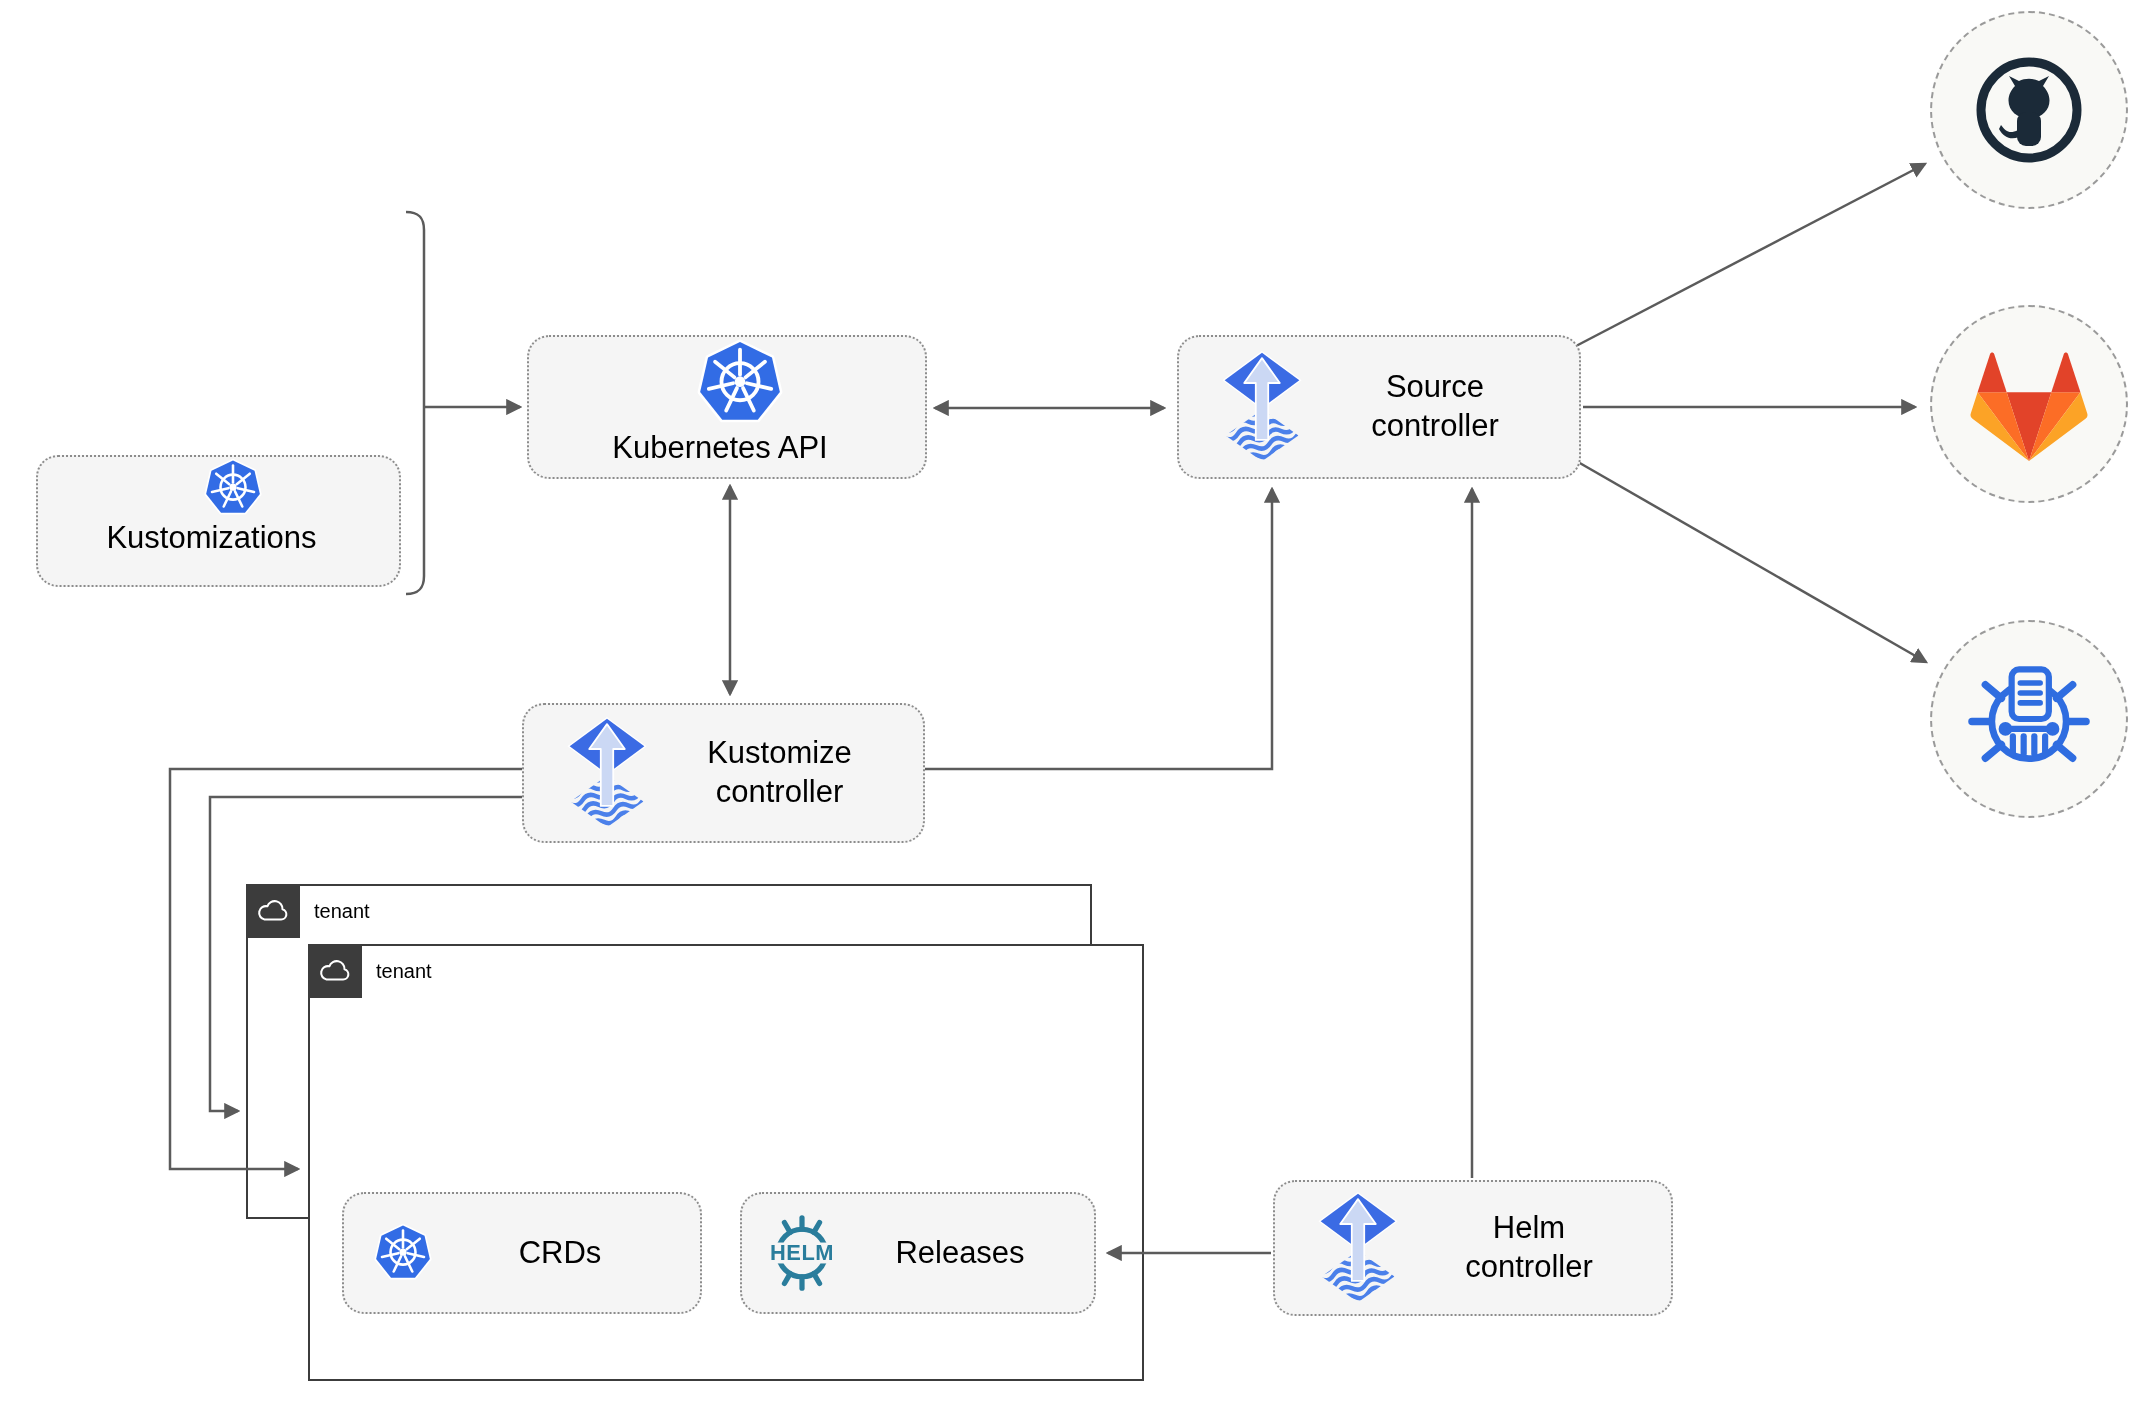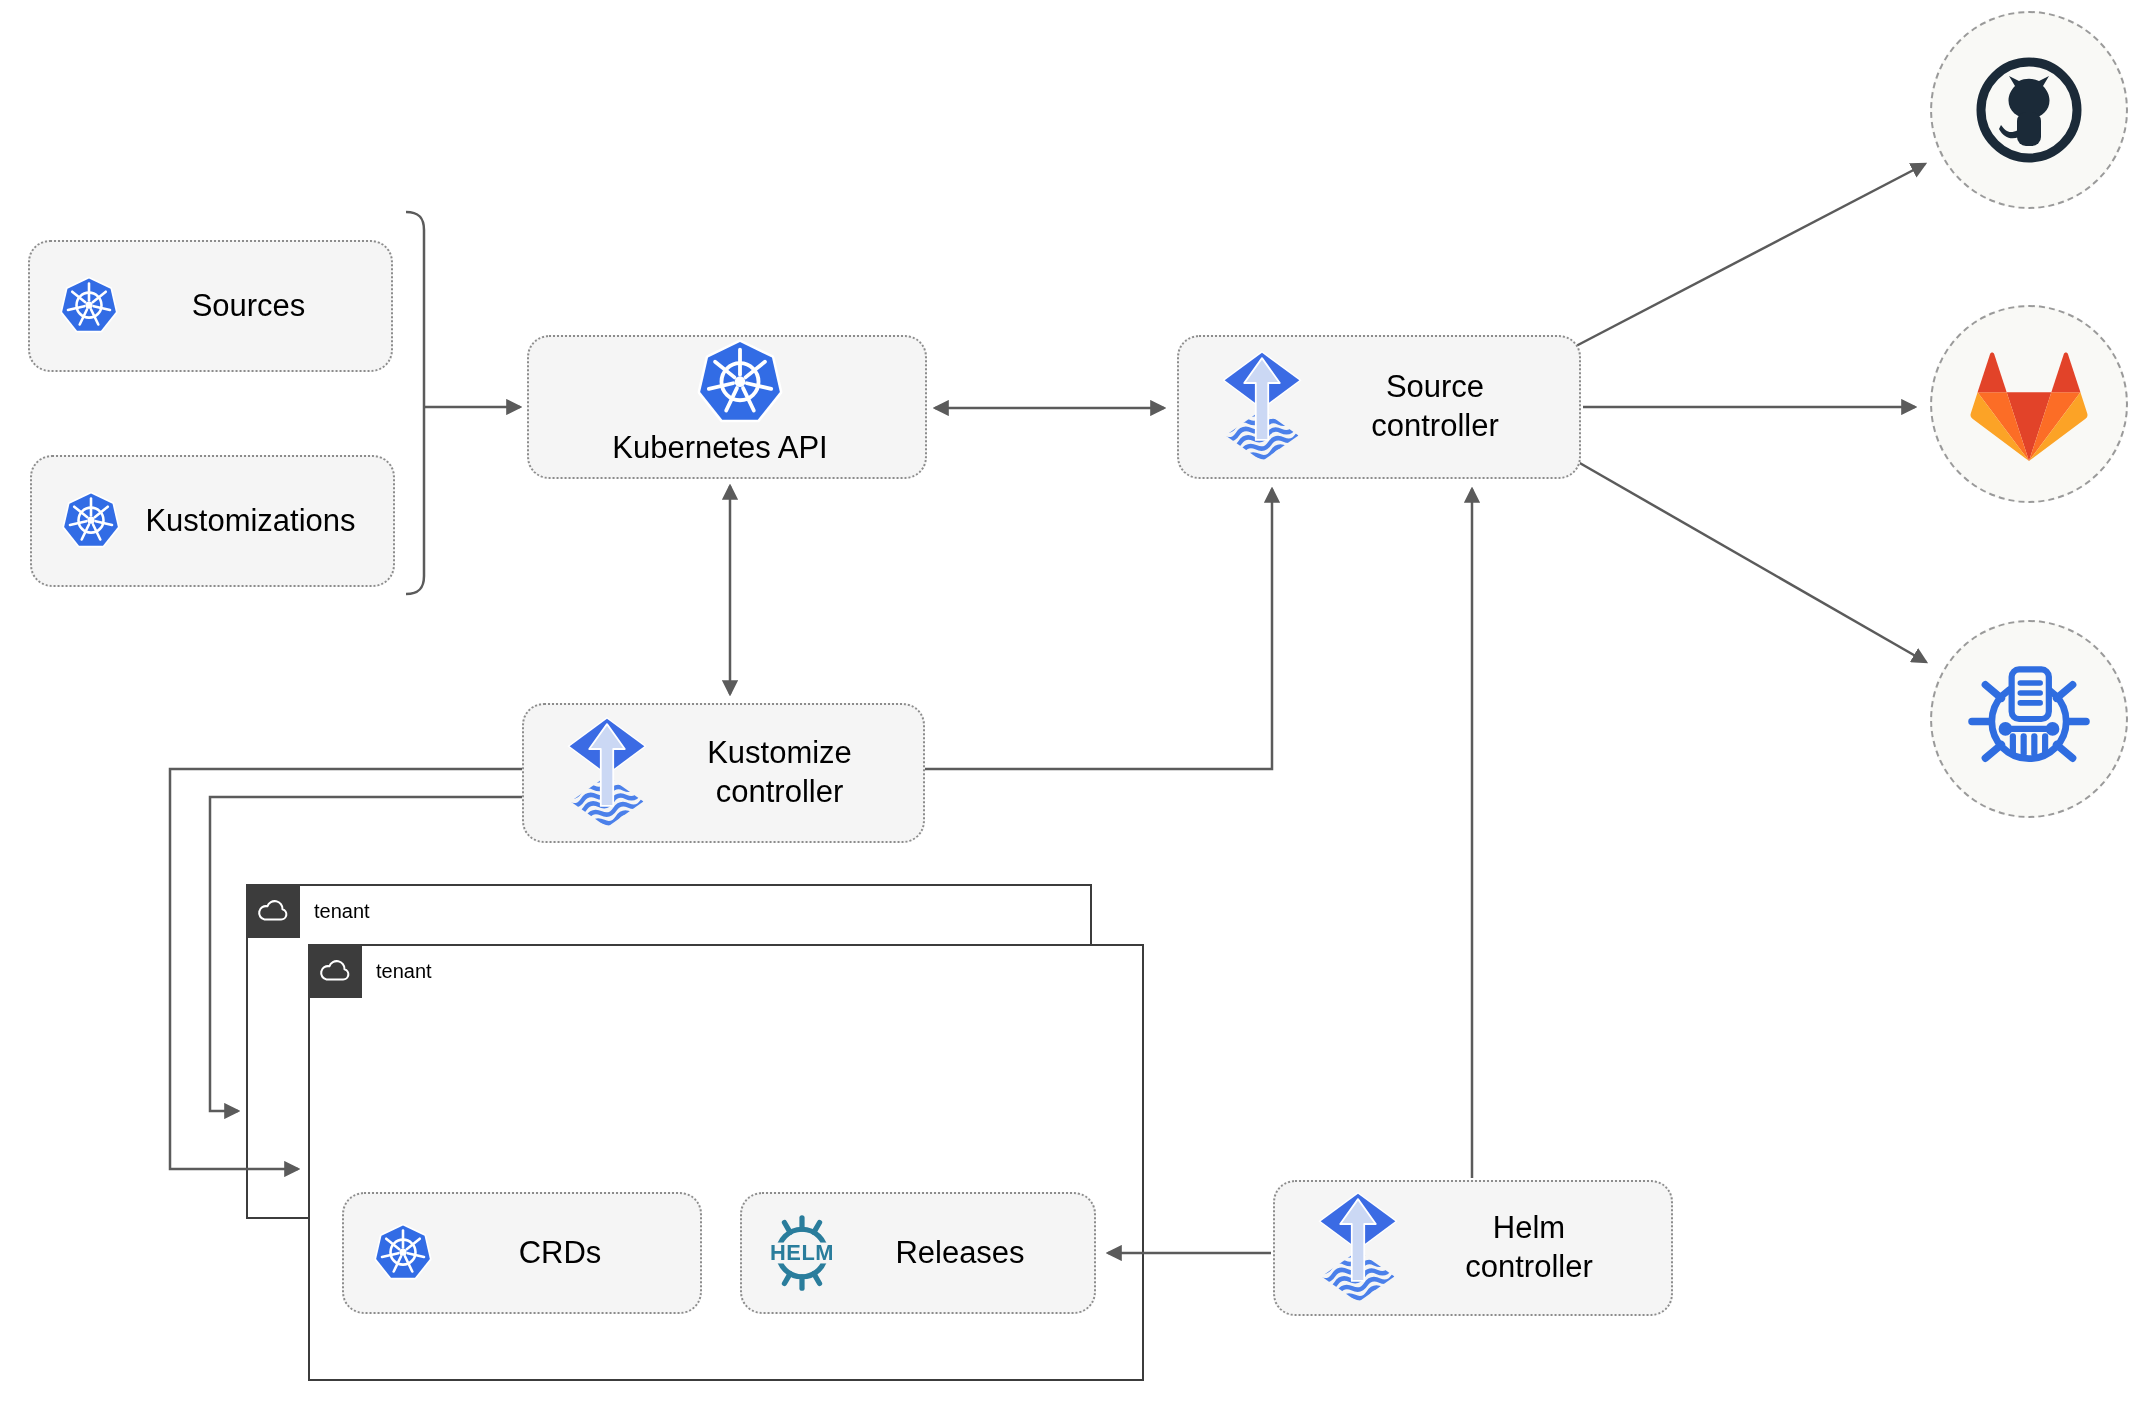--- a/index.html
+++ b/index.html
@@ -114,28 +114,22 @@
 
   <div class="tenant i-tenant" style="left:308px;top:944px;width:836px;height:437px;">
     <div class="tab">
       <svg width="34" height="25" viewBox="0 0 36 26">
           <use href="#sym-cloud"></use>
         </svg>
     </div>
     <span class="tenant-label">tenant</span>
   </div>
 
-  <div class="node" style="left:28px;top:240px;width:365px;height:132px;">
-    <svg class="k8s-ic" viewBox="0 0 72 72">
-        <use href="#sym-k8s"></use>
-      </svg>
-    <span class="lbl">Sources</span>
-  </div>
-
-  <div class="node" style="left:30px;top:455px;width:365px;height:132px;">
+
+  <div class="node" style="left:36px;top:455px;width:365px;height:132px;flex-direction:column;">
     <svg class="k8s-ic" viewBox="0 0 72 72">
         <use href="#sym-k8s"></use>
       </svg>
     <span class="lbl">Kustomizations</span>
   </div>
 
   <div class="node" style="left:527px;top:335px;width:400px;height:144px;flex-direction:column;">
     <svg class="k8s-ic big" viewBox="0 0 72 72">
         <use href="#sym-k8s"></use>
       </svg>

